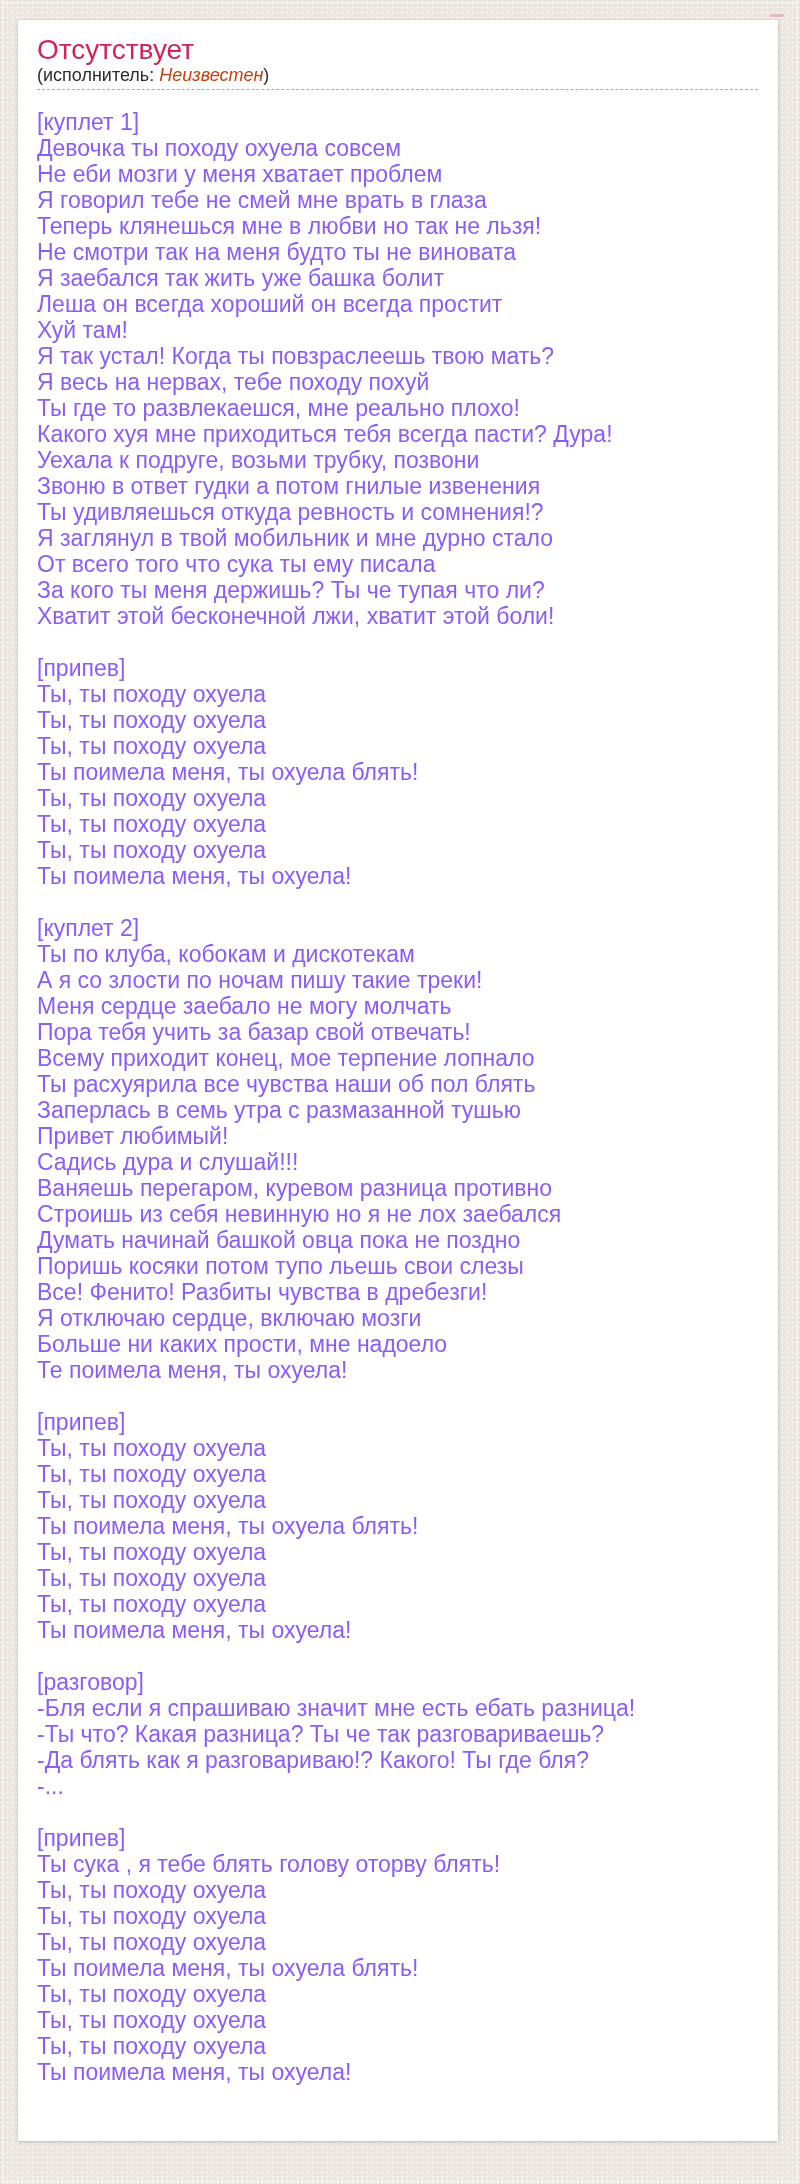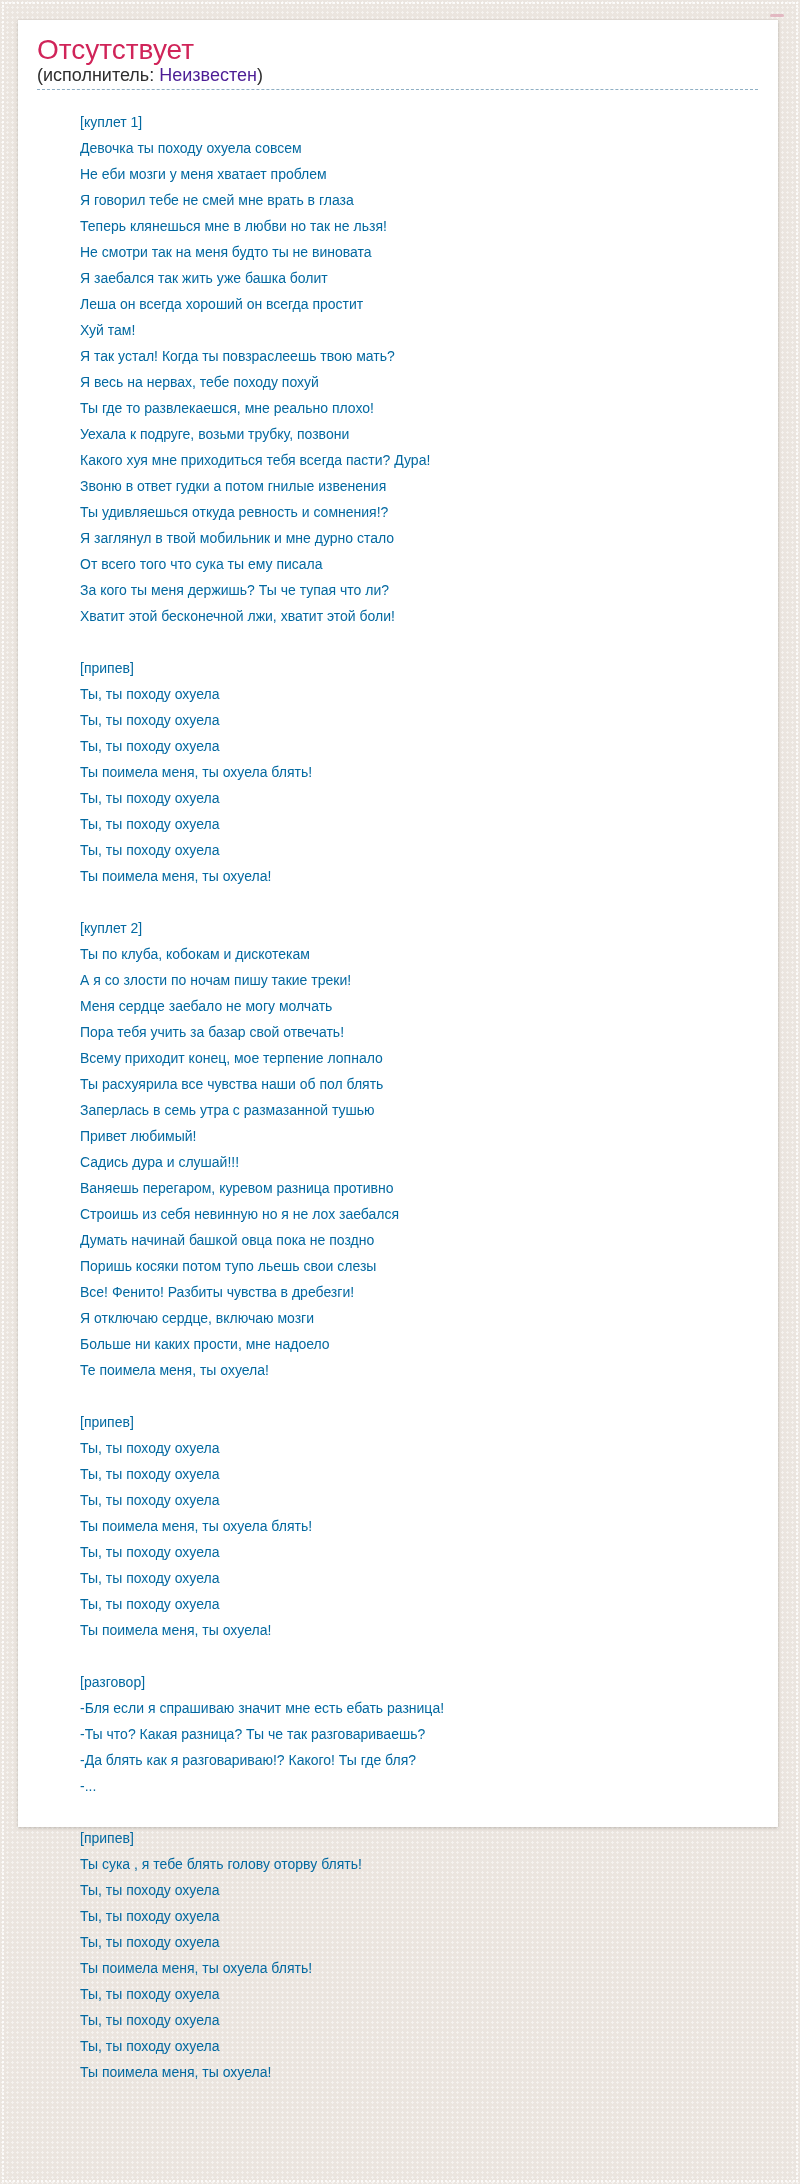--- a/index.html
+++ b/index.html
@@ -17,46 +17,45 @@
   .stitch{
     position:absolute;inset:2px;
     border:2px dotted rgba(255,255,255,.85);
     pointer-events:none;
   }
   .corner-accent{
     position:absolute;top:14px;left:770px;width:14px;height:3px;
     background:#d98ba3;opacity:.5;border-radius:2px;
   }
   .card{
-    position:absolute;left:18px;top:20px;width:760px;height:1807px;
+    position:absolute;left:18px;top:20px;width:760px;height:2121px;
     background:#ffffff;border-radius:0;
     box-shadow:0 1px 3px rgba(110,100,90,.35), 0 0 1px rgba(0,0,0,.12);
     box-sizing:border-box;
     padding:15px 20px 0 19px;
   }
   .title{
     margin:0;padding:0;
     font-size:28px;line-height:30px;font-weight:400;
     color:#d02459;
     letter-spacing:0;
   }
   .subtitle{
     margin:0;padding:0 0 4px 0;
     font-size:18px;line-height:20px;
     color:#2e2e2e;
     border-bottom:1px dashed #8fafc4;
   }
   .artist-link{
-    color:#4c1d95;text-decoration:none;cursor:pointer;
+    color:#c2410c;text-decoration:none;cursor:pointer;font-style:italic;
   }
   .lyrics{
     margin-top:19px;
-    font-size:14px;line-height:26px;
-    color:#0369a1;
-    margin-left:43px;
+    font-size:23px;line-height:26px;
+    color:#8b5cf6;
   }
   .stanza{margin:0 0 26px 0;}
   .stanza:last-child{margin-bottom:0;}
   .line{min-height:26px;white-space:pre-wrap;}
 </style>
 </head>
 <body>
 
 <div class="page">
   <div class="stitch"></div>
@@ -73,22 +72,22 @@
           <div class="line">Не еби мозги у меня хватает проблем</div>
           <div class="line">Я говорил тебе не смей мне врать в глаза</div>
           <div class="line">Теперь клянешься мне в любви но так не льзя!</div>
           <div class="line">Не смотри так на меня будто ты не виновата</div>
           <div class="line">Я заебался так жить уже башка болит</div>
           <div class="line">Леша он всегда хороший он всегда простит</div>
           <div class="line">Хуй там!</div>
           <div class="line">Я так устал! Когда ты повзраслеешь твою мать?</div>
           <div class="line">Я весь на нервах, тебе походу похуй</div>
           <div class="line">Ты где то развлекаешся, мне реально плохо!</div>
+          <div class="line">Какого хуя мне приходиться тебя всегда пасти? Дура!</div>
           <div class="line">Уехала к подруге, возьми трубку, позвони</div>
-          <div class="line">Какого хуя мне приходиться тебя всегда пасти? Дура!</div>
           <div class="line">Звоню в ответ гудки а потом гнилые извенения</div>
           <div class="line">Ты удивляешься откуда ревность и сомнения!?</div>
           <div class="line">Я заглянул в твой мобильник и мне дурно стало</div>
           <div class="line">От всего того что сука ты ему писала</div>
           <div class="line">За кого ты меня держишь? Ты че тупая что ли?</div>
           <div class="line">Хватит этой бесконечной лжи, хватит этой боли!</div>
         </div>
         <div class="stanza">
           <div class="line">[припев]</div>
           <div class="line">Ты, ты походу охуела</div>

